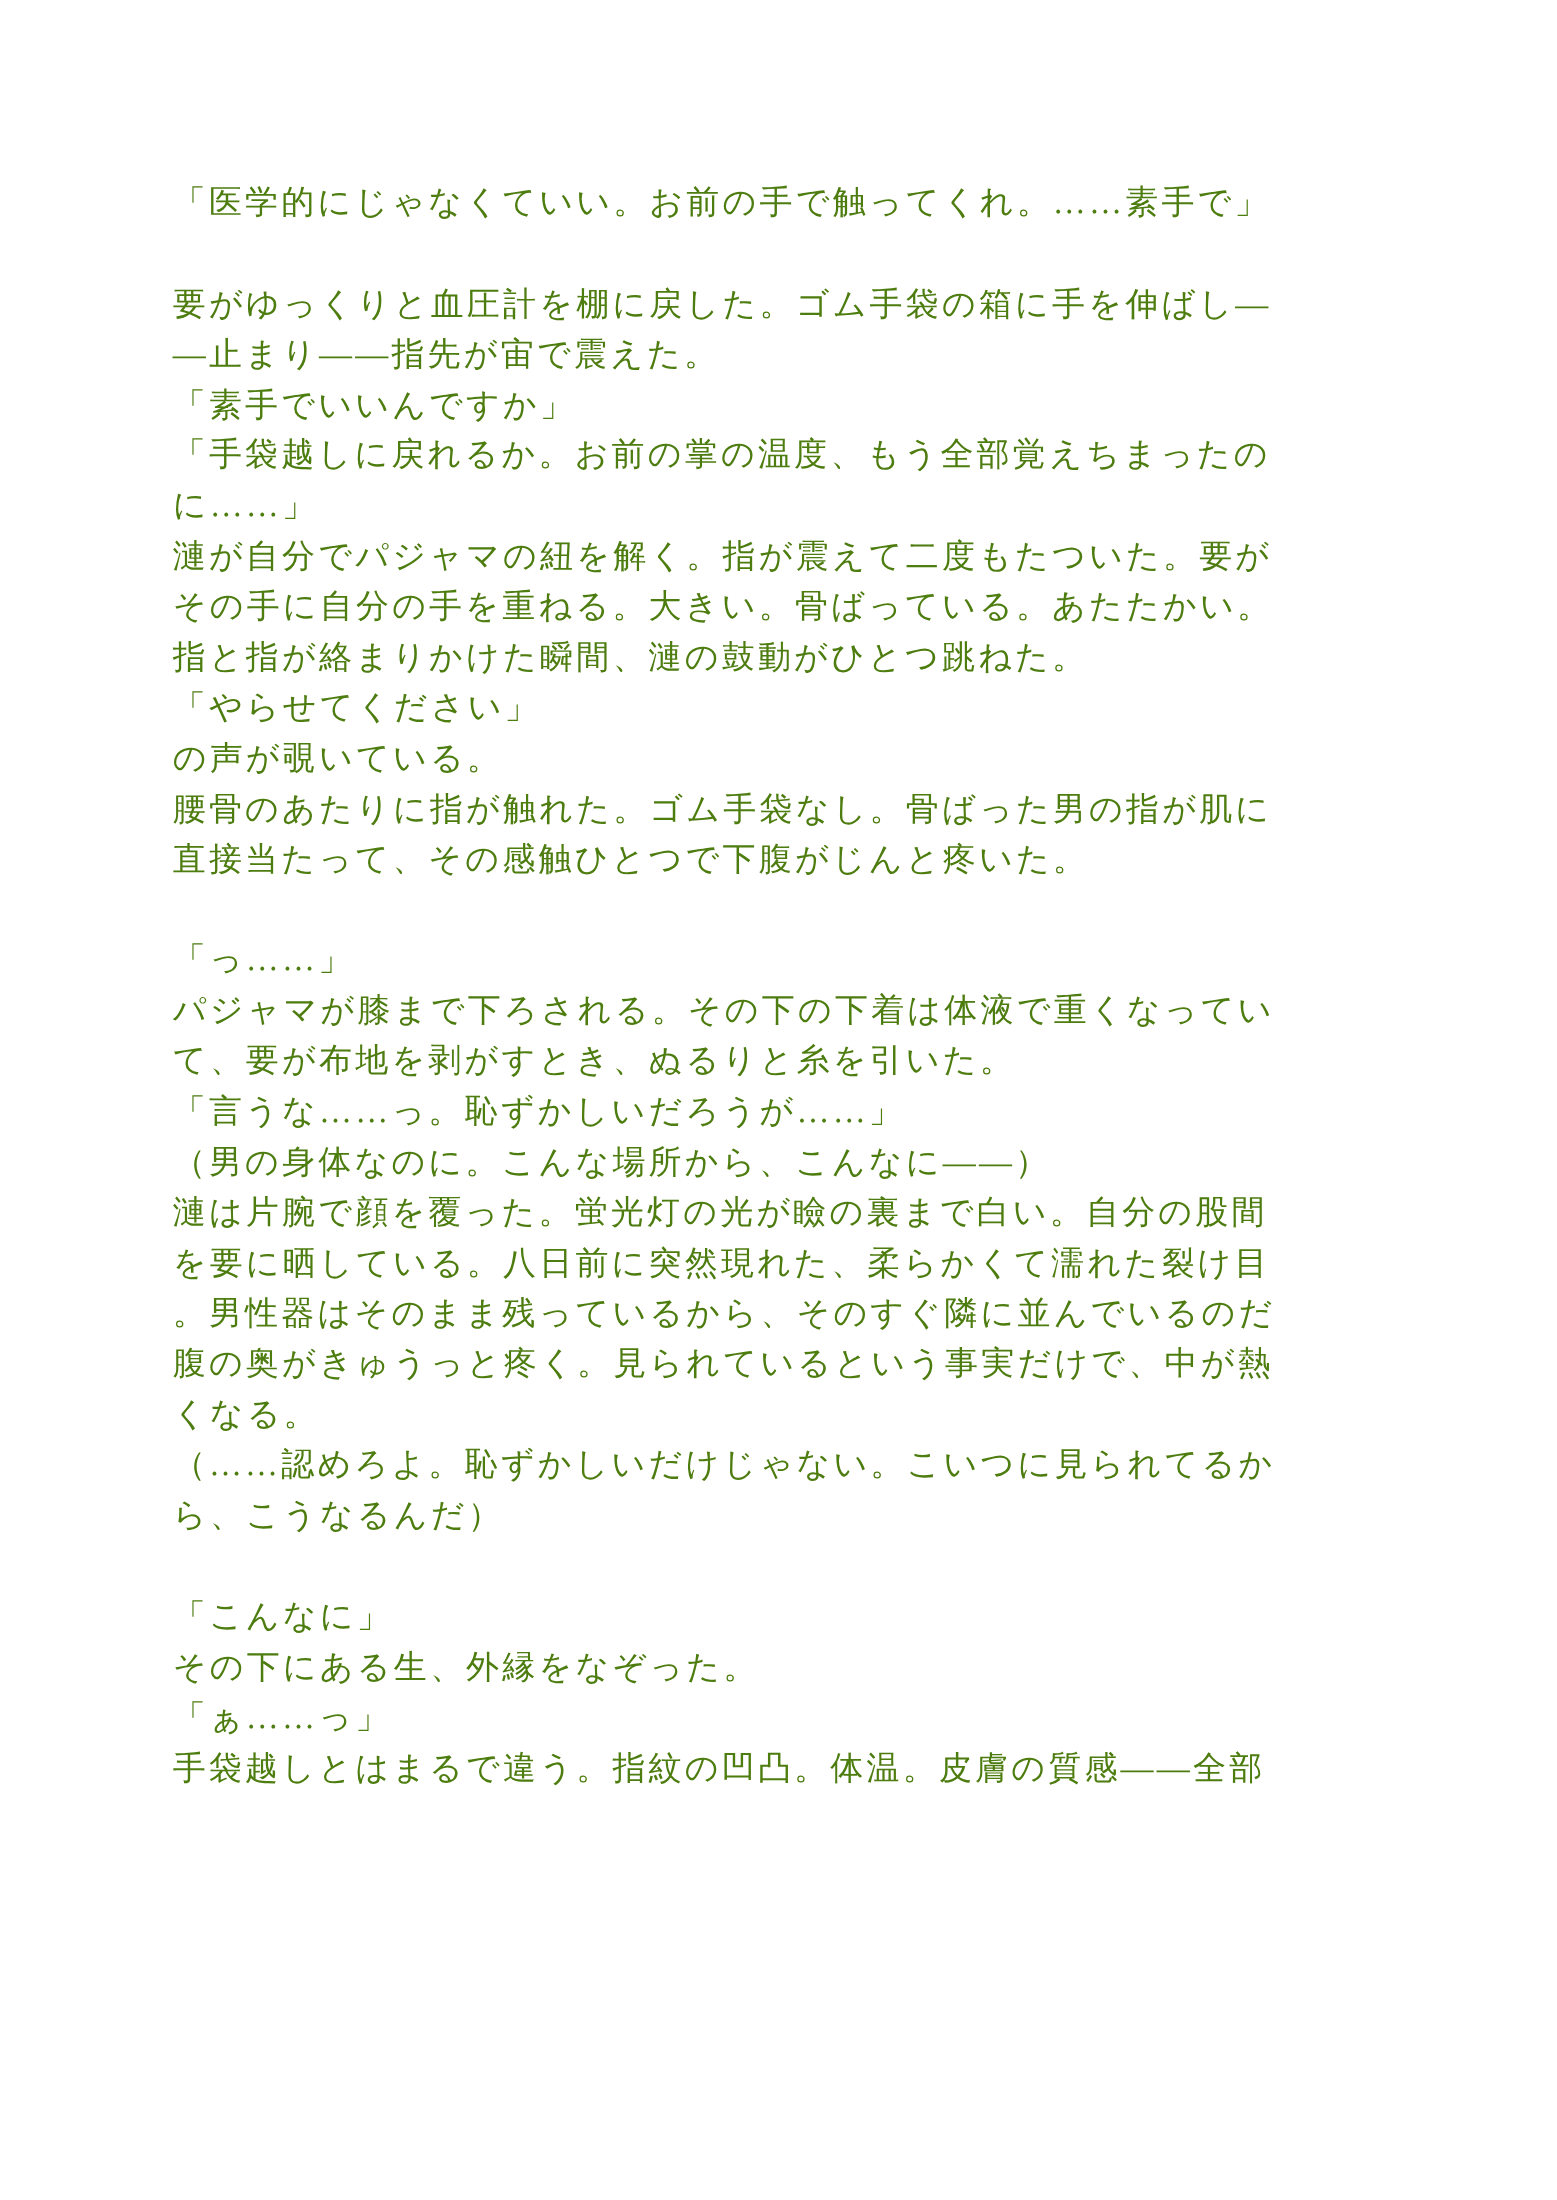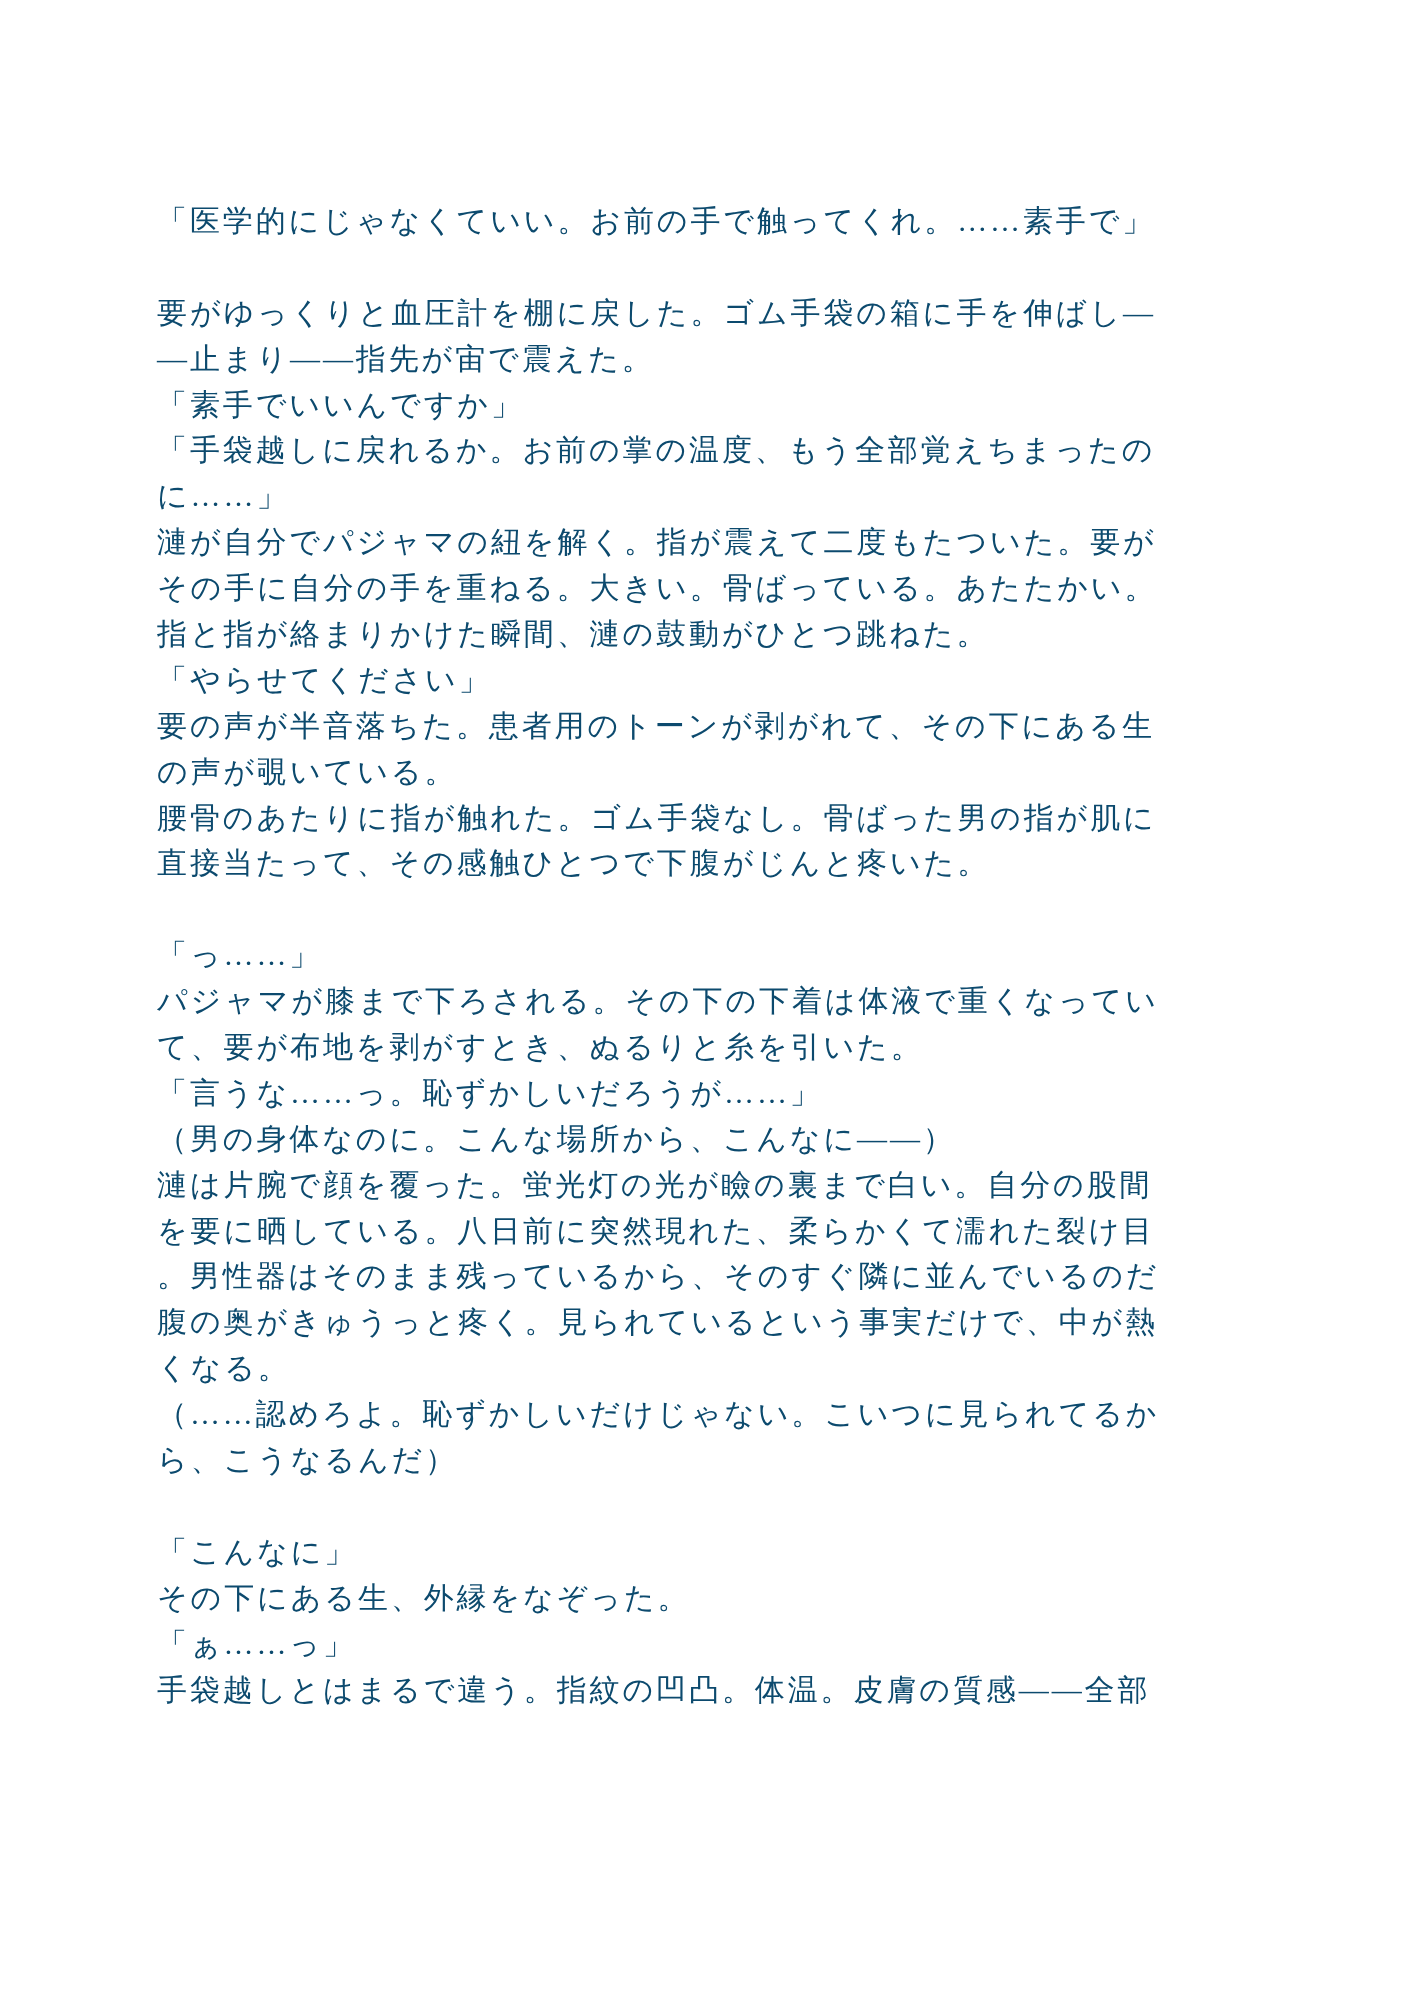--- a/index.html
+++ b/index.html
@@ -27,33 +27,32 @@
   }
   .line {
     height: 45.9px;
     white-space: nowrap;
   }
 </style>
 </head>
 <body>
 
 <div class="page">
-  <div class="text-block" id="text-block" style="color: #0c4a6e; margin-top: 36px;">
+  <div class="text-block" id="text-block" style="color: #4d7c0f;">
       <div class="line">「医学的にじゃなくていい。お前の手で触ってくれ。……素手で」</div>
       <div class="line"></div>
       <div class="line">要がゆっくりと血圧計を棚に戻した。ゴム手袋の箱に手を伸ばし—</div>
       <div class="line">—止まり——指先が宙で震えた。</div>
       <div class="line">「素手でいいんですか」</div>
       <div class="line">「手袋越しに戻れるか。お前の掌の温度、もう全部覚えちまったの</div>
       <div class="line">に……」</div>
       <div class="line">漣が自分でパジャマの紐を解く。指が震えて二度もたついた。要が</div>
       <div class="line">その手に自分の手を重ねる。大きい。骨ばっている。あたたかい。</div>
       <div class="line">指と指が絡まりかけた瞬間、漣の鼓動がひとつ跳ねた。</div>
       <div class="line">「やらせてください」</div>
-      <div class="line">要の声が半音落ちた。患者用のトーンが剥がれて、その下にある生</div>
       <div class="line">の声が覗いている。</div>
       <div class="line">腰骨のあたりに指が触れた。ゴム手袋なし。骨ばった男の指が肌に</div>
       <div class="line">直接当たって、その感触ひとつで下腹がじんと疼いた。</div>
       <div class="line"></div>
       <div class="line">「っ……」</div>
       <div class="line">パジャマが膝まで下ろされる。その下の下着は体液で重くなってい</div>
       <div class="line">て、要が布地を剥がすとき、ぬるりと糸を引いた。</div>
       <div class="line">「言うな……っ。恥ずかしいだろうが……」</div>
       <div class="line">（男の身体なのに。こんな場所から、こんなに——）</div>
       <div class="line">漣は片腕で顔を覆った。蛍光灯の光が瞼の裏まで白い。自分の股間</div>

